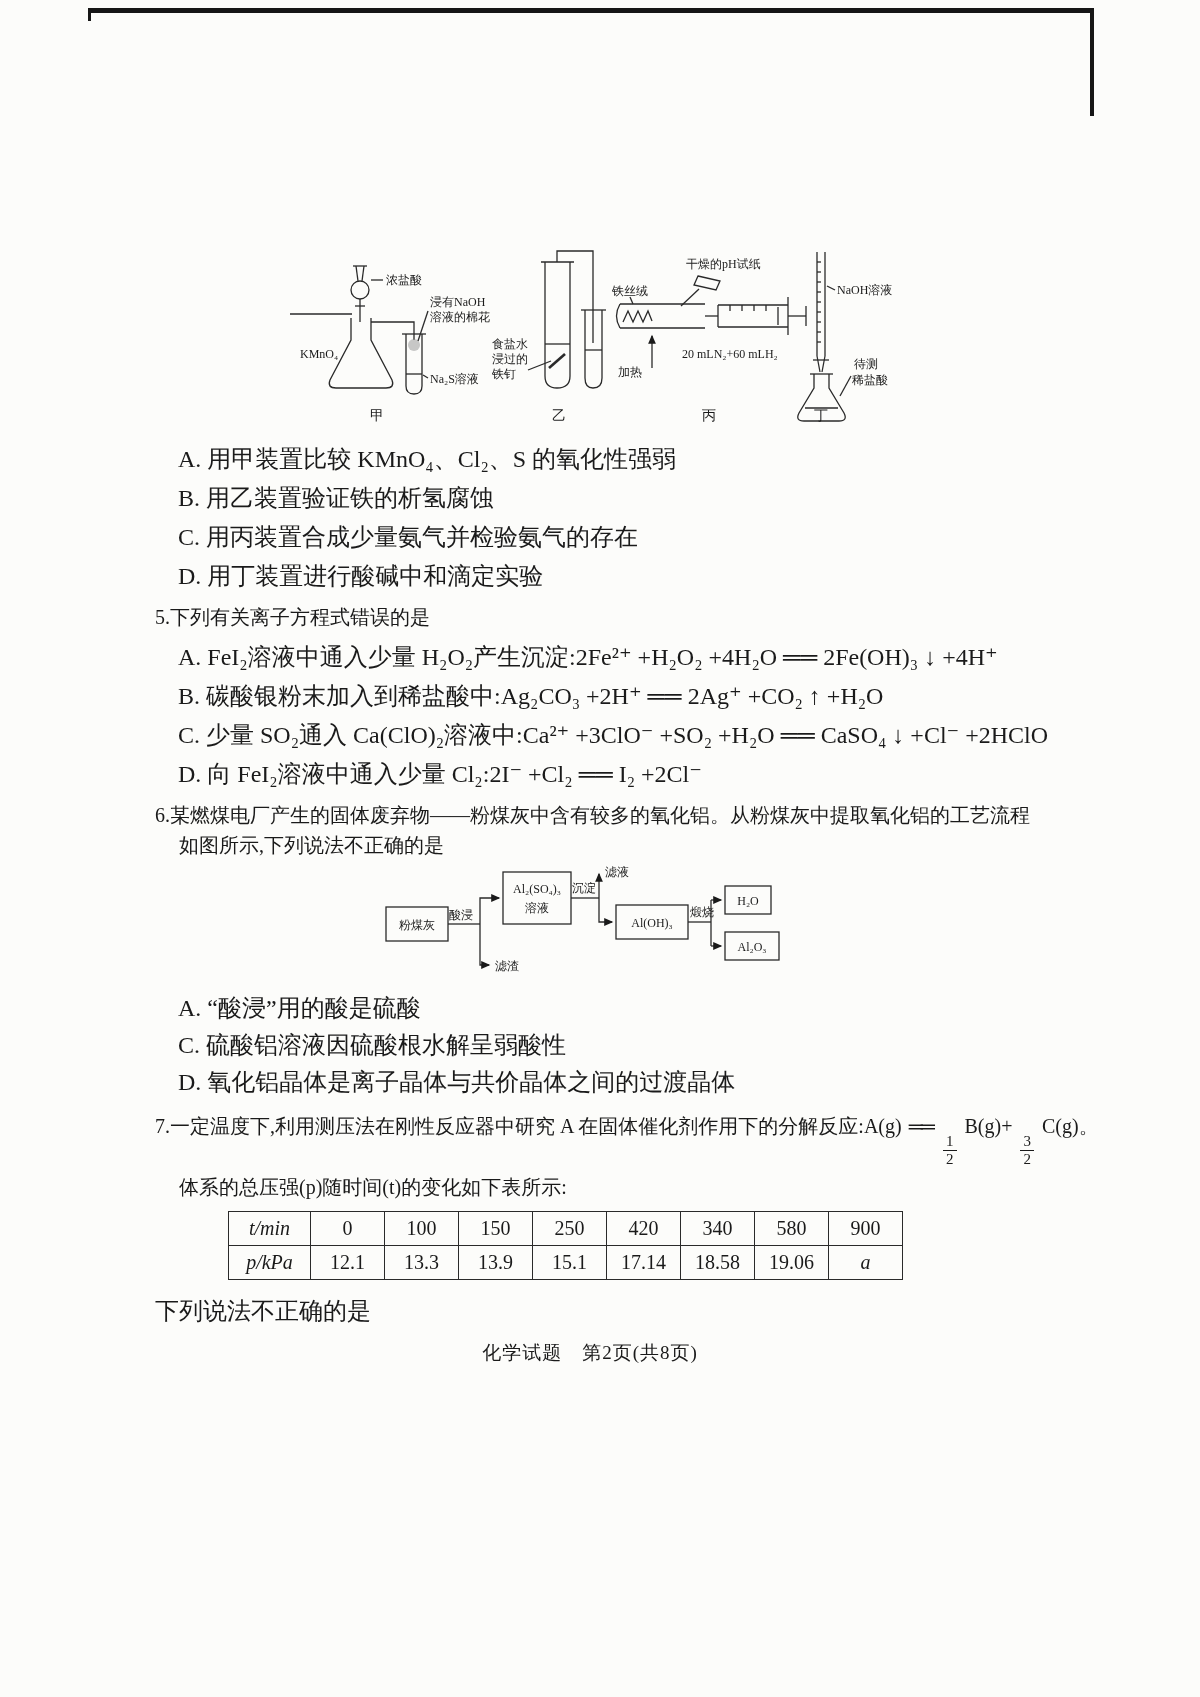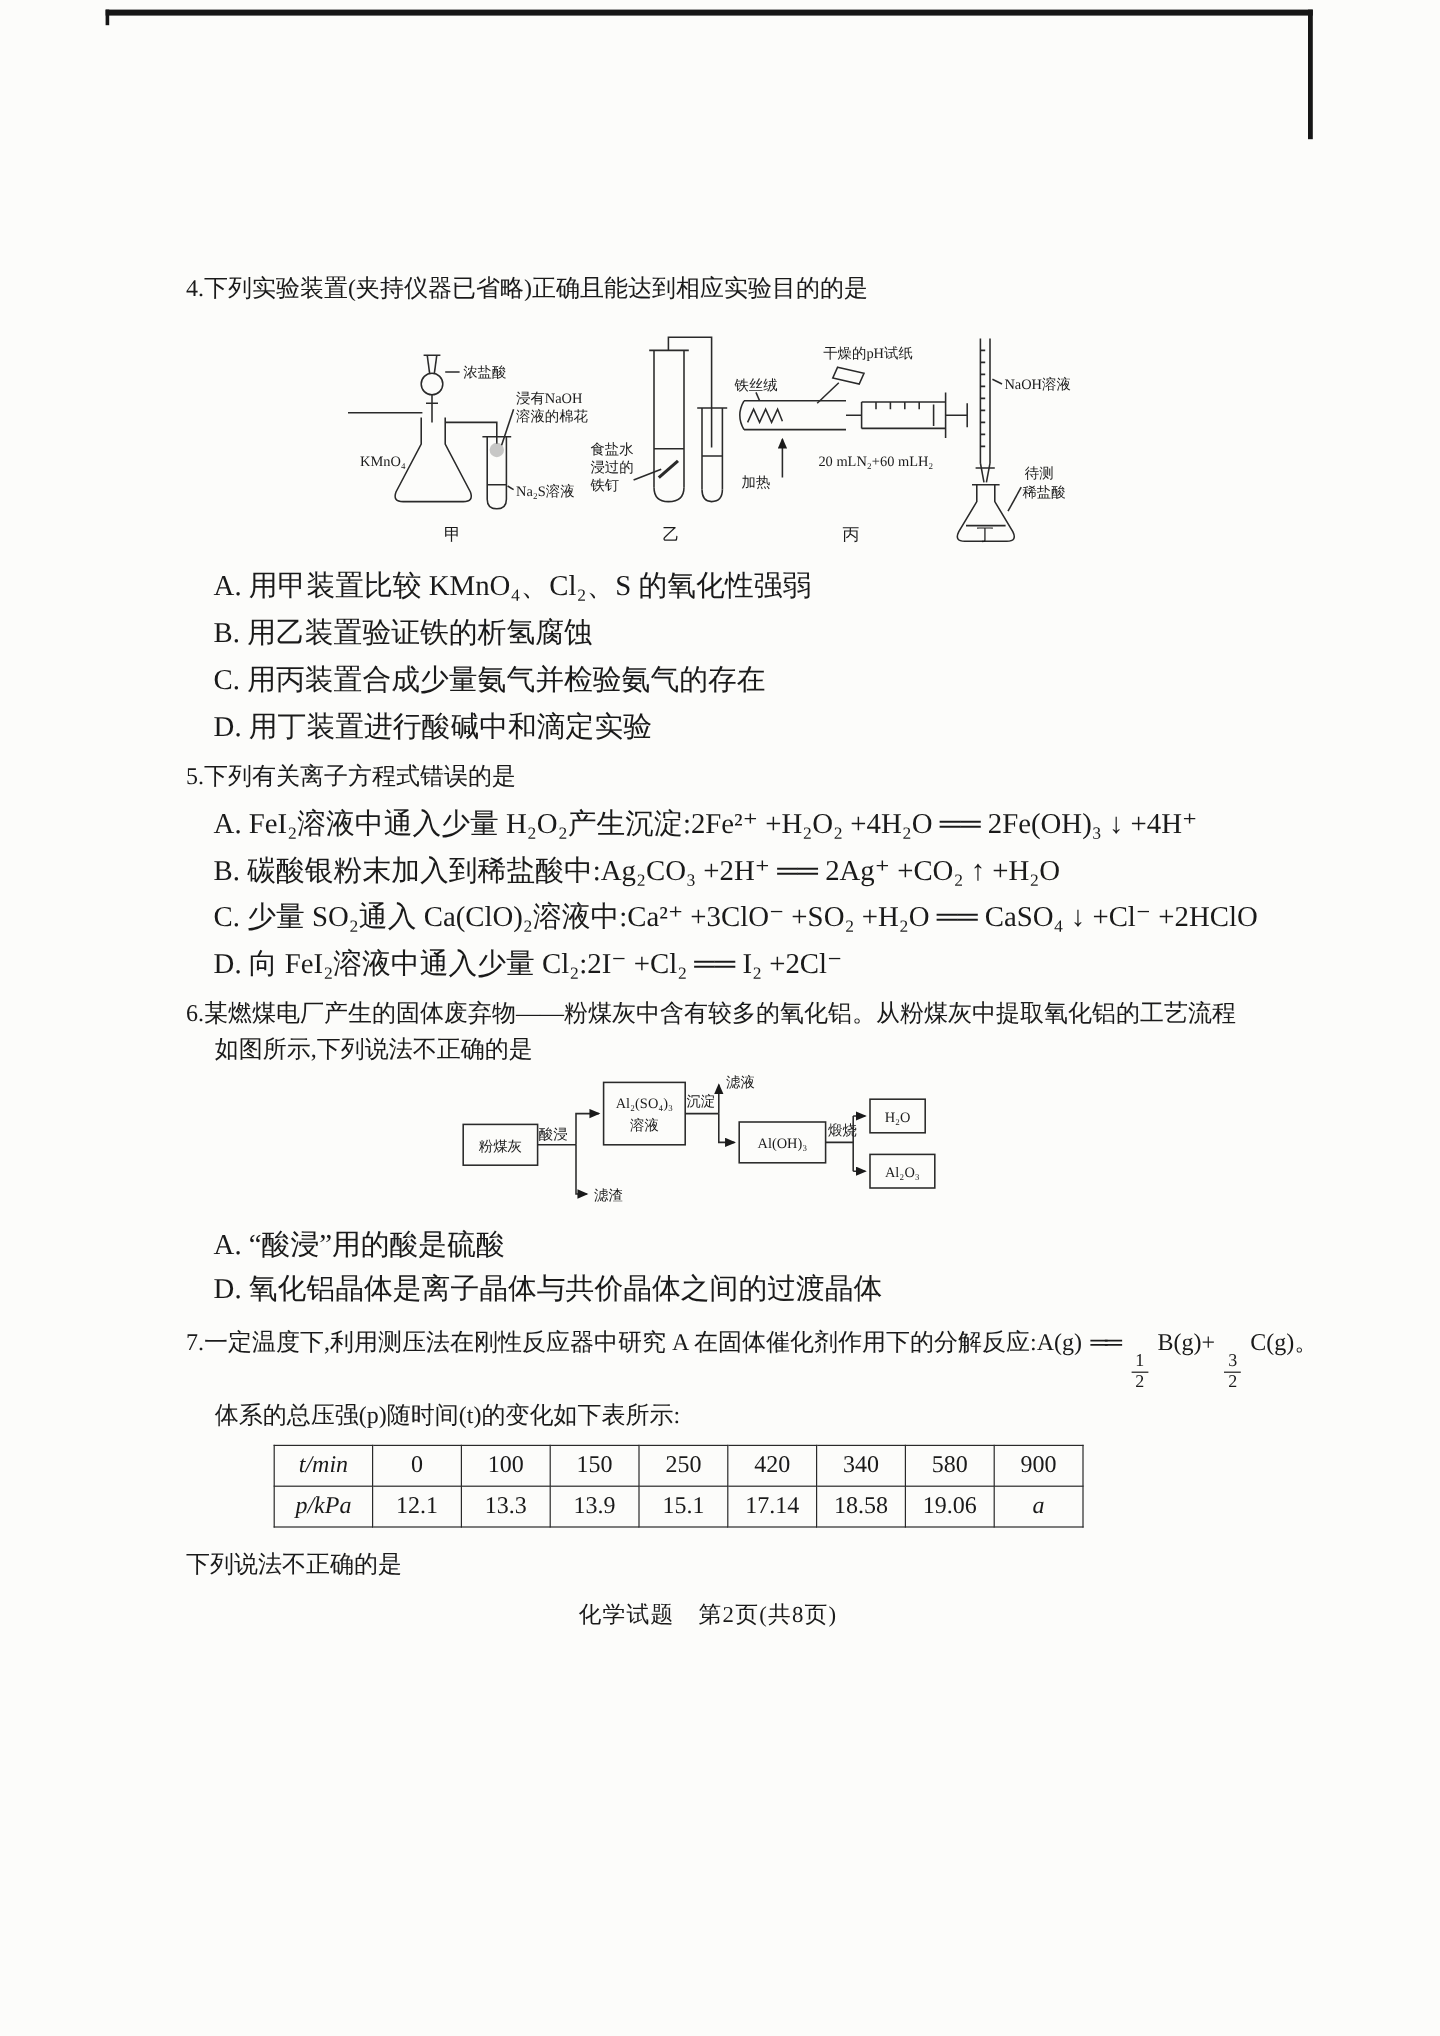--- a/index.html
+++ b/index.html
@@ -44,36 +44,35 @@
   .line2 { font-size:20px; line-height:36px; padding-left:24px; white-space:nowrap; }
 
   table.ptable { border-collapse:collapse; margin:6px 0 0 73px; table-layout:fixed; }
   table.ptable td {
     border:1.5px solid #2a2a2a; width:74px; height:34px;
     text-align:center; font-size:20px;
   }
   table.ptable td.first { width:82px; }
   table.ptable td.var { font-style:italic; }
 
-  .closing { margin-top:16px; font-size:20px; line-height:30px; }
+  .closing { margin-top:16px; font-size:24px; line-height:30px; }
   .footer { margin-top:14px; text-align:center; font-size:19px; font-weight:normal;
             transform:translateX(-25px); letter-spacing:1px; }
 </style>
 </head>
 <body>
 
 <div class="page">
   <div class="scan-top"></div>
   <div class="scan-tick"></div>
   <div class="scan-right"></div>
 
   <main class="content">
 
     <section id="q4">
-      <p class="stem">4.下列实验装置(夹持仪器已省略)正确且能达到相应实验目的的是</p>
 
       <figure class="apparatus">
         <svg width="640" height="186" viewBox="0 0 640 186">
           <defs>
             <marker id="ah1" markerWidth="8" markerHeight="8" refX="6" refY="3" orient="auto">
               <path d="M0,0 L7,3 L0,6 z" fill="#1a1a1a"></path>
             </marker>
           </defs>
 
           <g>
@@ -232,20 +231,21 @@
             <rect class="box" x="342" y="24" width="46" height="28"></rect>
             <text x="365" y="43" text-anchor="middle">H₂O</text>
             <rect class="box" x="342" y="70" width="54" height="28"></rect>
             <text x="369" y="89" text-anchor="middle">Al₂O₃</text>
           </g>
         </svg>
       </figure>
 
       <ul class="options tight">
         <li>A. “酸浸”用的酸是硫酸</li>
+        <li>C. 硫酸铝溶液因硫酸根水解呈弱酸性</li>
         <li>D. 氧化铝晶体是离子晶体与共价晶体之间的过渡晶体</li>
       </ul>
     </section>
 
     <section id="q7">
       <p class="eq-line">
         <span>7.一定温度下,利用测压法在刚性反应器中研究 A 在固体催化剂作用下的分解反应:A(g)</span>
         <span class="eqsign">══</span>
         <span class="frac">
             <span class="num">1</span>

